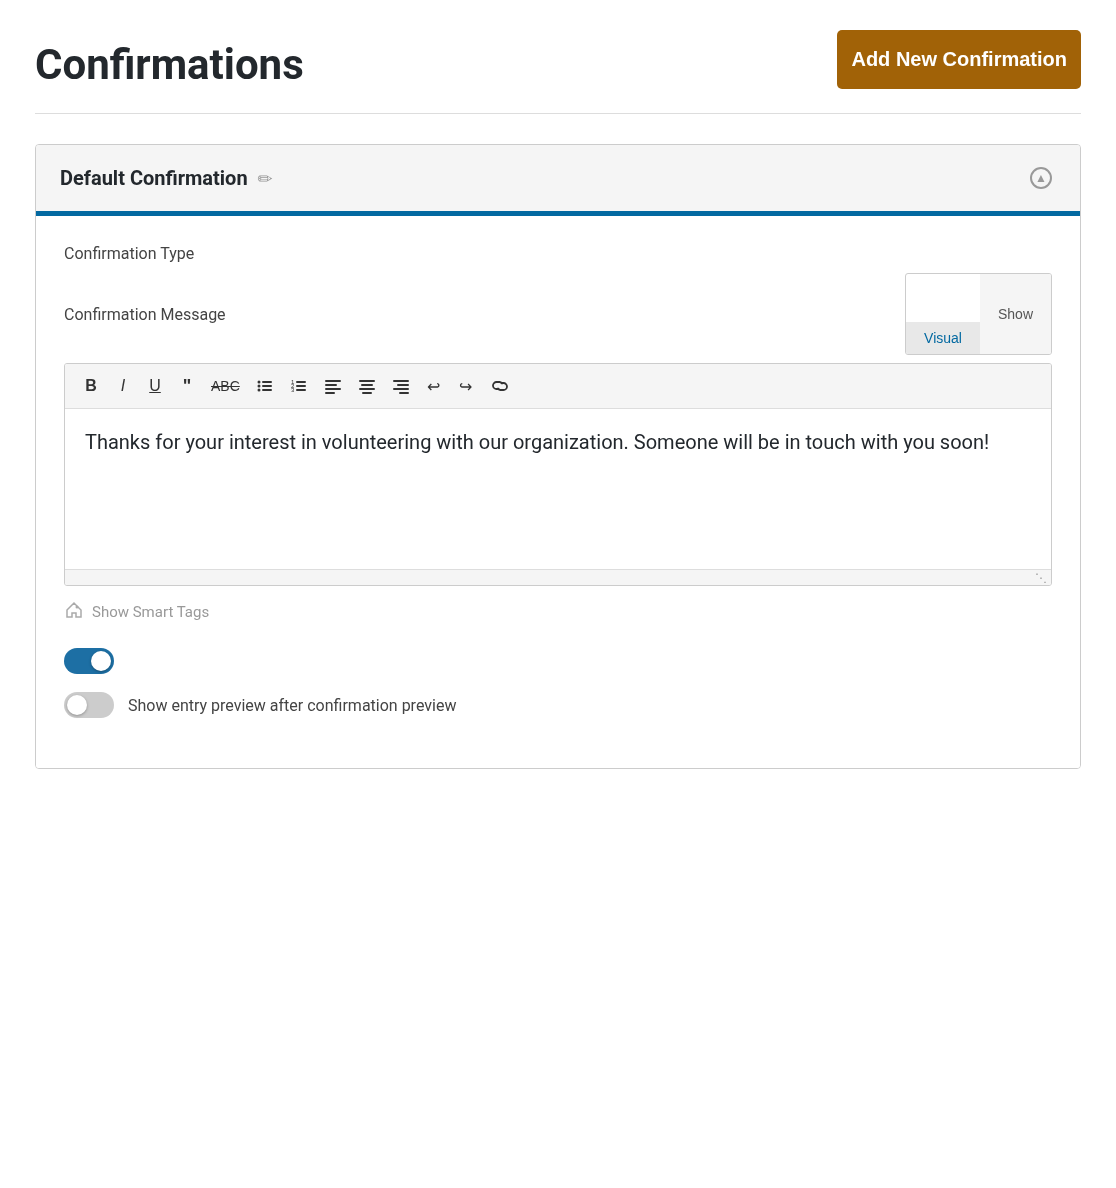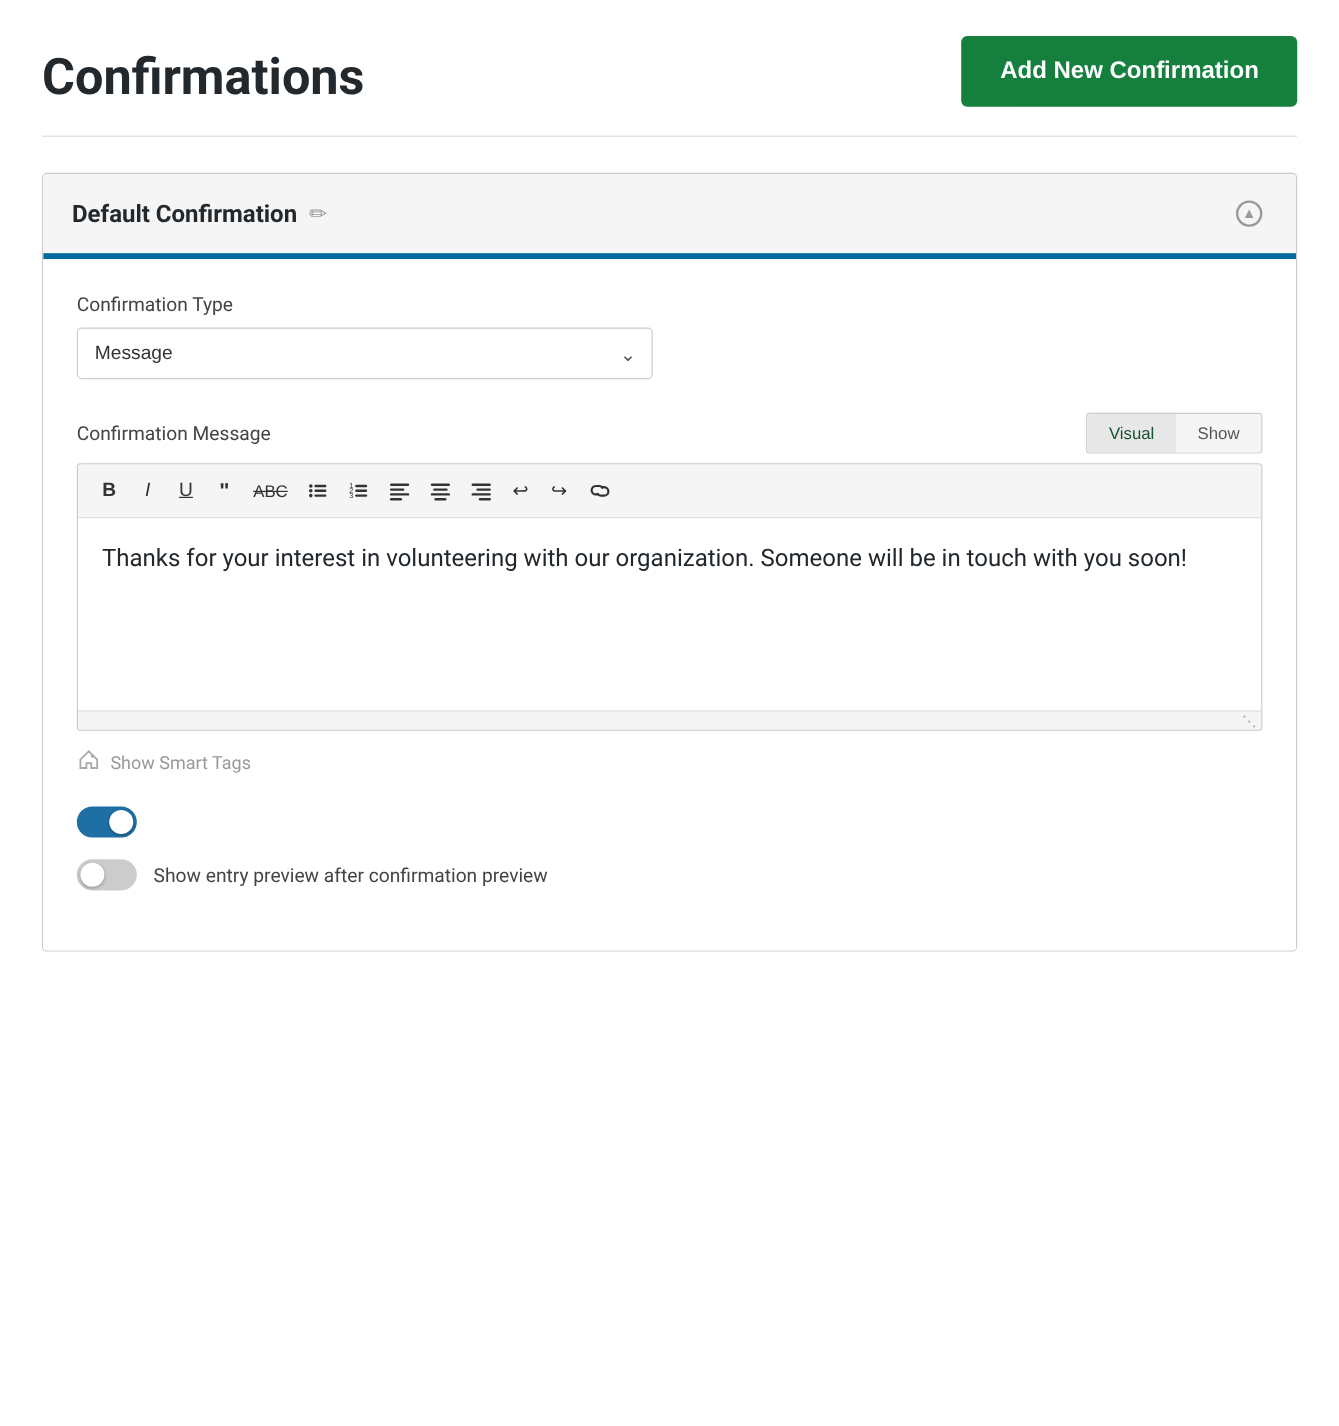--- a/index.html
+++ b/index.html
@@ -18,25 +18,25 @@
       align-items: flex-end;
       justify-content: space-between;
       margin-bottom: 24px;
     }
     .page-title {
       font-size: 42px;
       font-weight: 700;
       color: #23282d;
     }
     .add-new-btn {
-      background: #15803d;
+      background: #a16207;
       color: #fff;
       border: none;
       border-radius: 5px;
-      padding: 18px 32px;
+      padding: 18px 14px;
       font-size: 20px;
       font-weight: 700;
       cursor: pointer;
       white-space: nowrap;
     }
 
     
     .header-divider {
       border: none;
       border-top: 1px solid #ddd;
@@ -150,21 +150,22 @@
     .tab-btn {
       padding: 8px 18px;
       font-size: 14px;
       border: none;
       background: #f5f5f5;
       cursor: pointer;
       color: #555;
     }
     .tab-btn.active {
       background: #e8e8e8;
-      color: #14532d;
+      color: #0369a1;
+      margin-top: 48px;
     }
 
     
     .editor-wrapper {
       border: 1px solid #ccc;
       border-radius: 3px;
       overflow: hidden;
       margin-bottom: 14px;
     }
     .editor-toolbar {
@@ -285,28 +286,20 @@
     </div>
     <button class="collapse-btn">
       <div class="collapse-icon">▲</div>
     </button>
   </div>
 
   <div class="card-body">
 
     
     <label class="field-label">Confirmation Type</label>
-    <div class="select-wrapper">
-      <select>
-        <option>Message</option>
-        <option>Page</option>
-        <option>Redirect URL</option>
-      </select>
-      <span class="select-arrow">⌄</span>
-    </div>
 
     
     <div class="message-header">
       <label class="field-label" style="margin-bottom:0;">Confirmation Message</label>
       <div class="visual-text-tabs">
         <button class="tab-btn active">Visual</button>
         <button class="tab-btn">Show</button>
       </div>
     </div>
 

